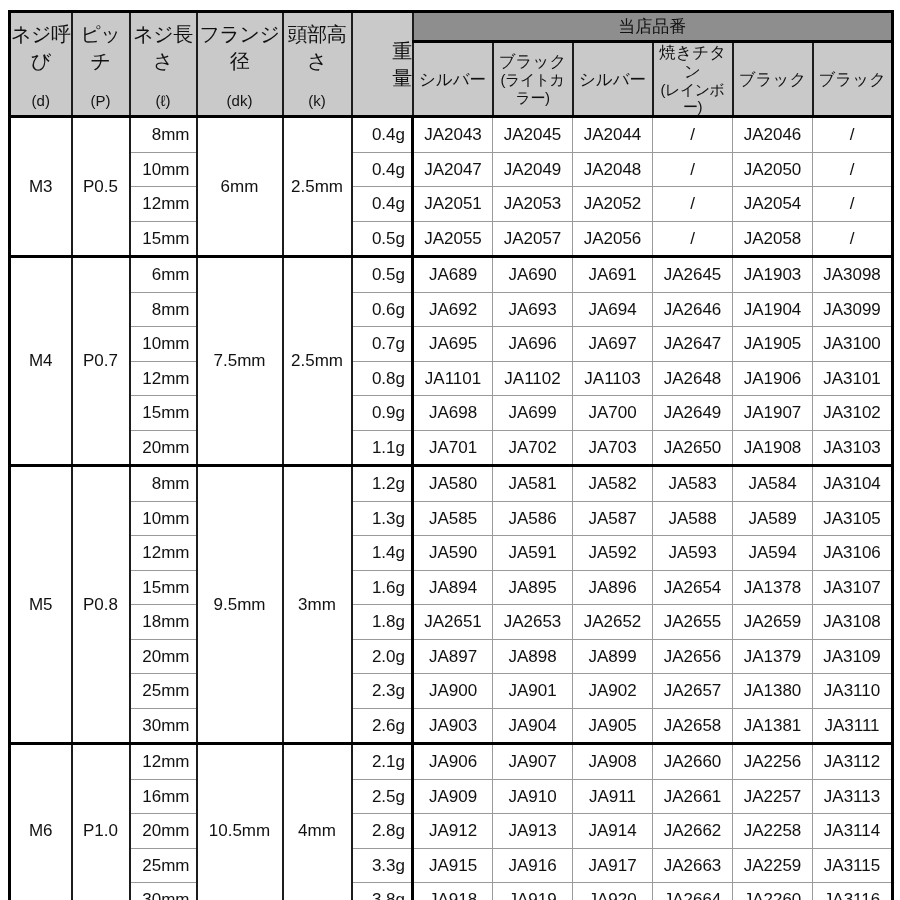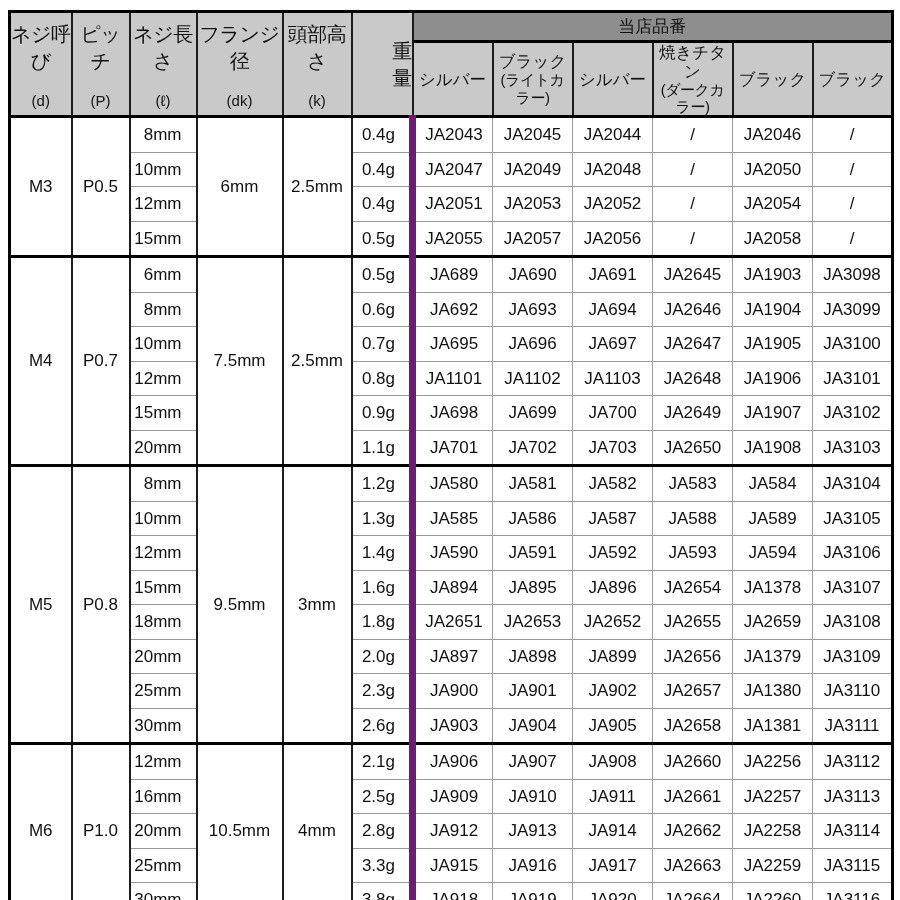--- a/index.html
+++ b/index.html
@@ -68,24 +68,24 @@
     font-size: 17px;
     text-align: center;
     vertical-align: middle;
     border: 1px solid #9a9a9a;
   }
   td.col-size, td.col-pitch, td.col-length, td.col-flange, td.col-head, td.col-weight {
     border-left: 2px solid #1c1c1c;
     border-right: 2px solid #1c1c1c;
   }
   td.col-weight { border-right: 3px solid #000000; margin-top: 37px; }
-  td.first-code { border-left: 7px solid #701a75; margin-left: 24px; }
+  td.first-code { border-left: 3px solid #701a75; margin-left: 24px; }
   td.col-length, td.col-weight {
     text-align: right;
-    padding-right: 14px;
+    padding-right: 6px;
   }
   tr.group-start td { border-top: 3px solid #000000; }
 </style>
 </head>
 <body>
 
 <div class="page">
   <table class="spec">
     <colgroup>
       <col style="width:62px">
@@ -153,21 +153,21 @@
           </div>
         </th>
         <th class="color-th">
           <div class="color-stack">
             <span>シルバー</span>
           </div>
         </th>
         <th class="color-th">
           <div class="color-stack">
             <span>焼きチタン</span>
-            <span class="csub">(ダークカラー)</span>
+            <span class="csub">(レインボー)</span>
           </div>
         </th>
         <th class="color-th">
           <div class="color-stack">
             <span>ブラック</span>
           </div>
         </th>
         <th class="color-th">
           <div class="color-stack">
             <span>ブラック</span>

